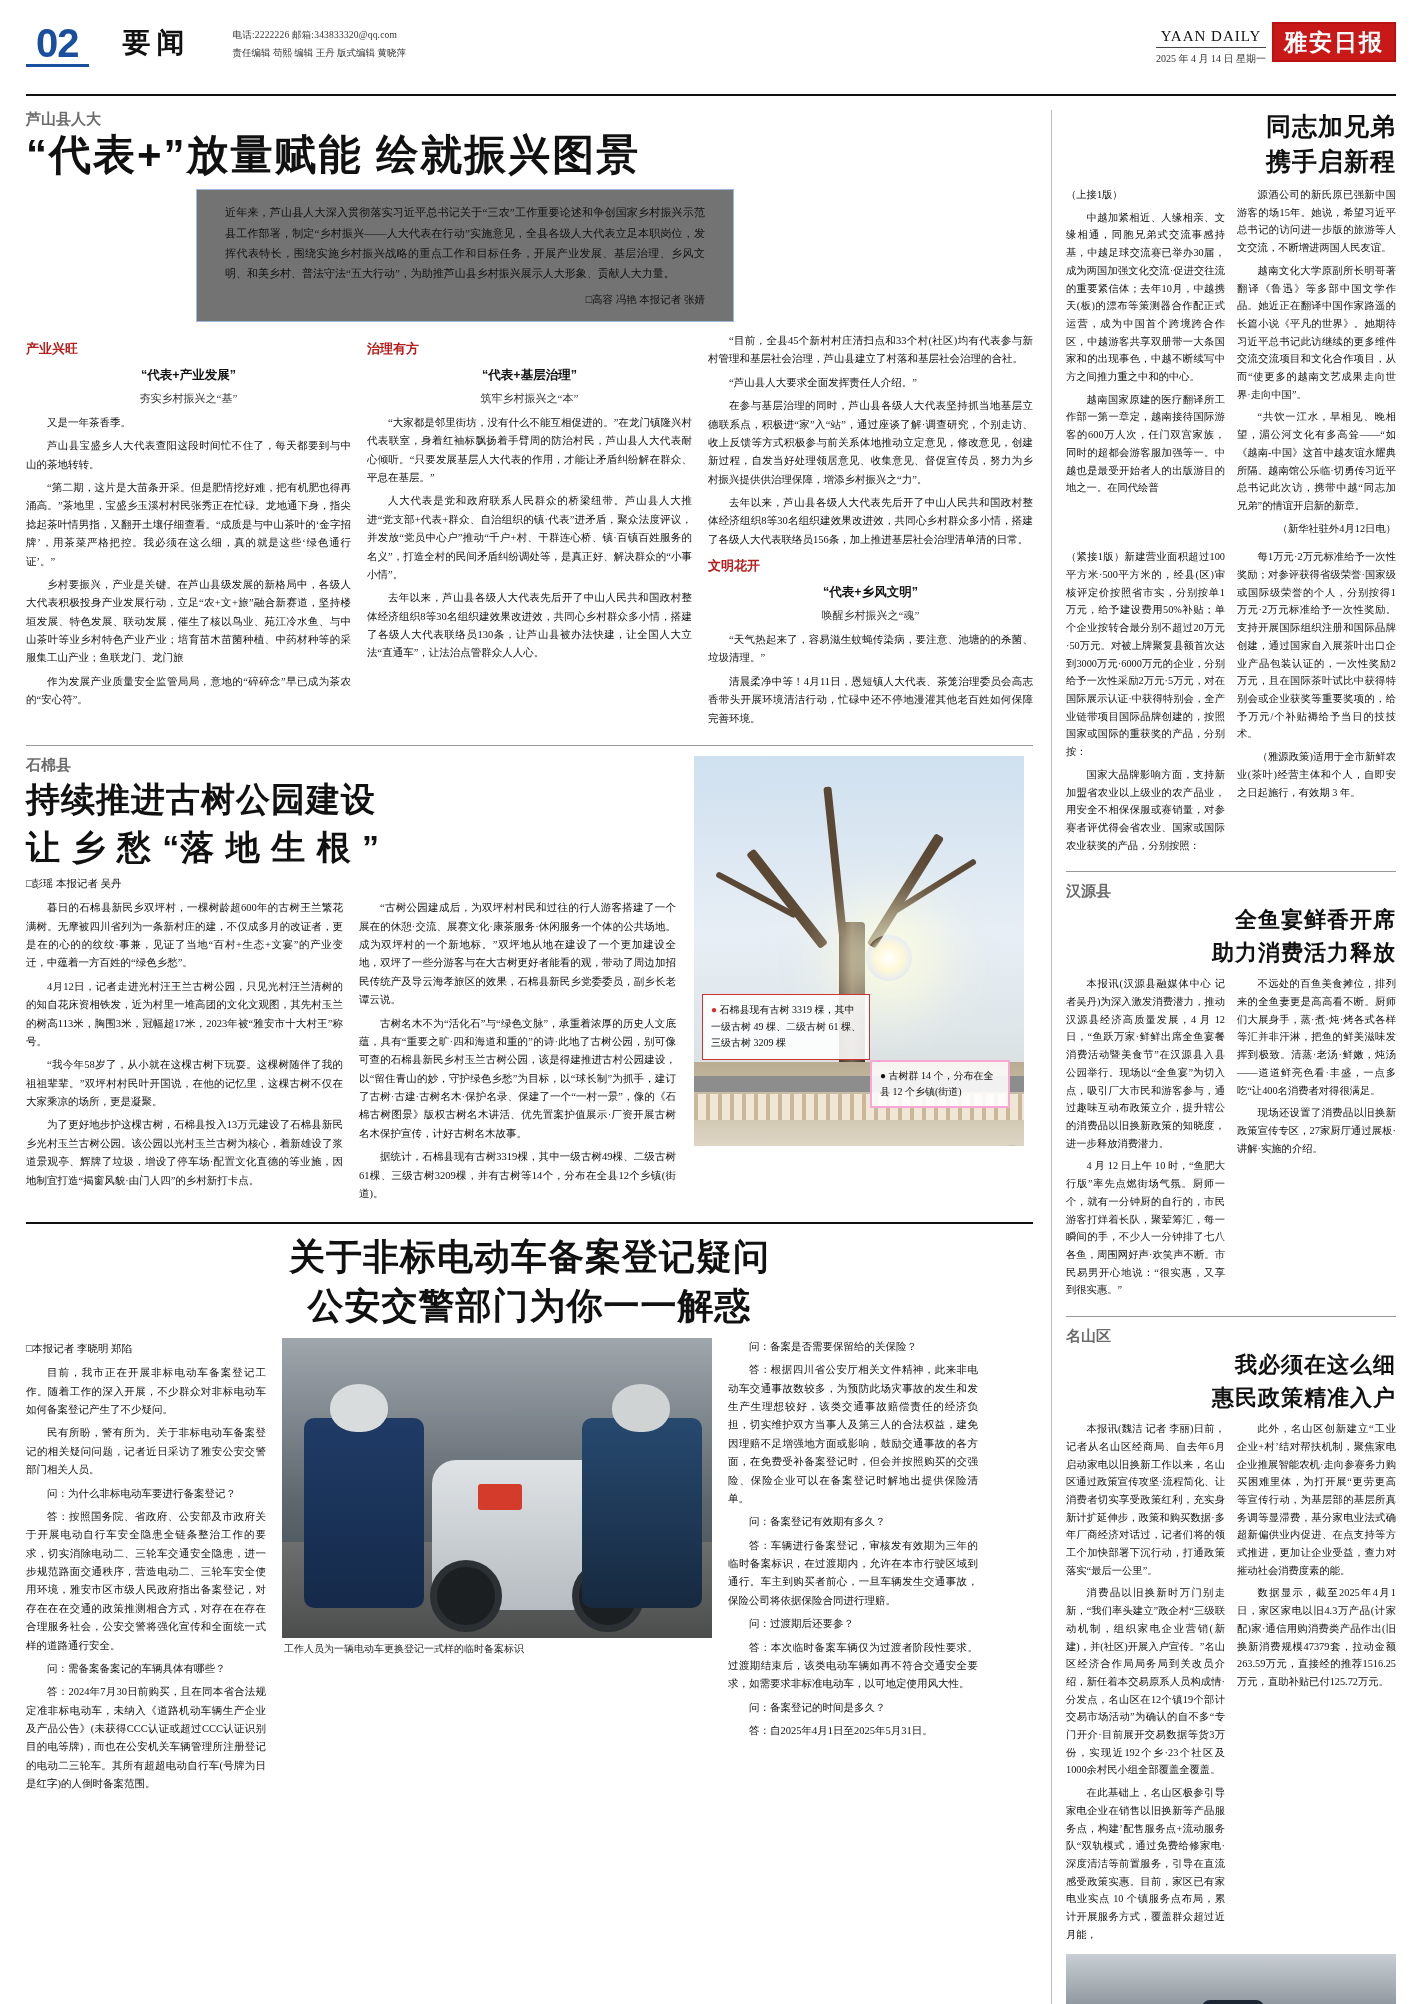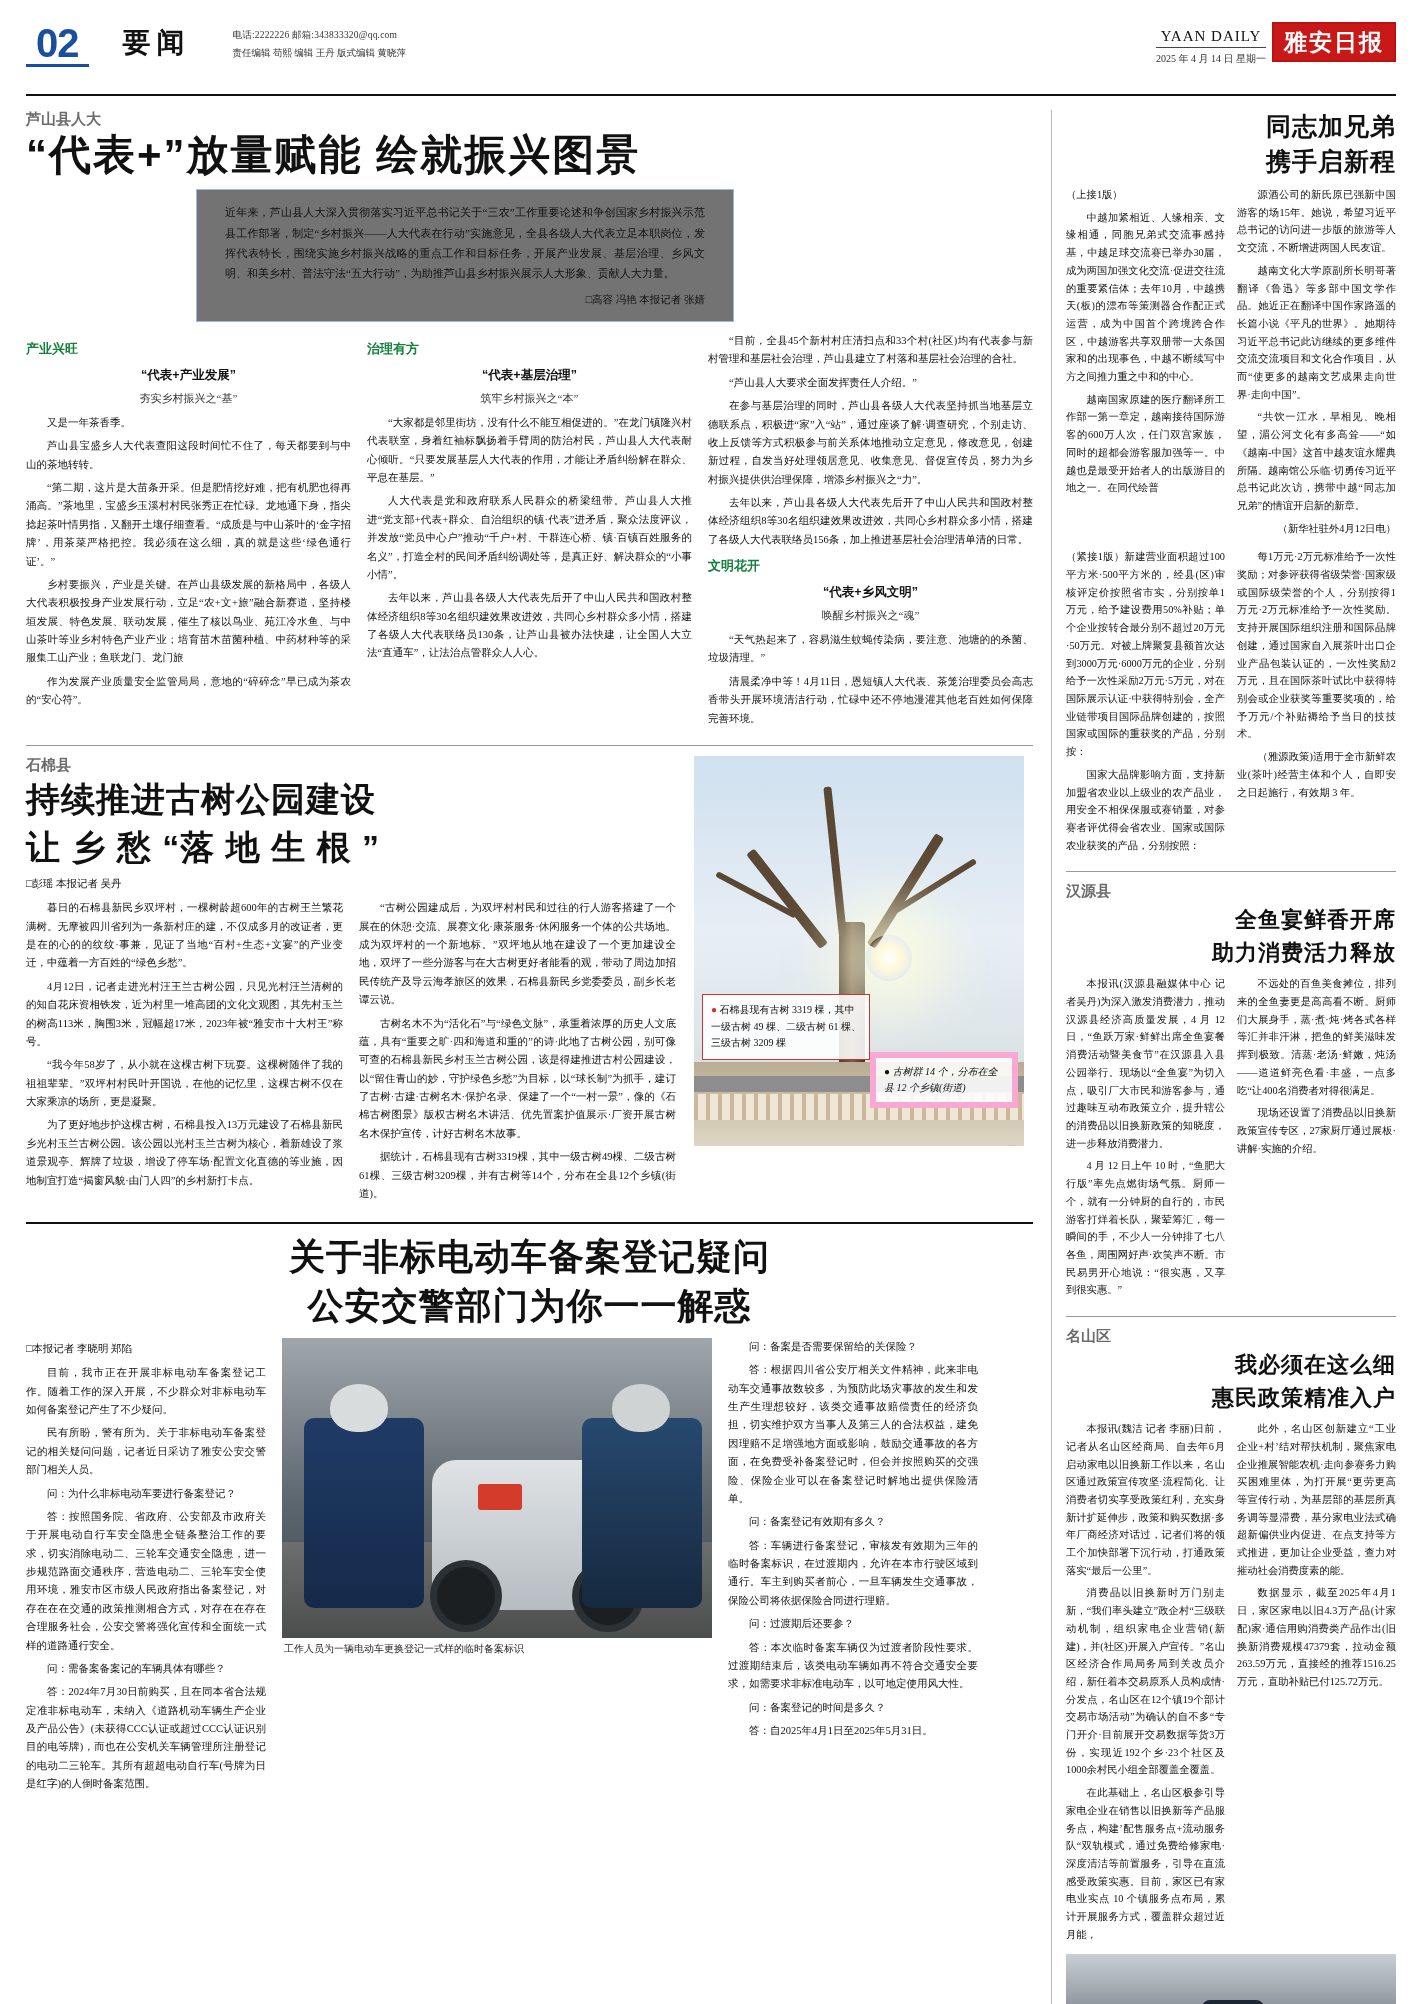--- a/index.html
+++ b/index.html
@@ -29,42 +29,42 @@
   h2.head2{font-family:"Liberation Sans",sans-serif;font-size:30px;font-weight:bold;letter-spacing:1px;margin:2px 0 8px;line-height:1.3;}
 
   
   .abstract{border:1px solid #9fb9d8;background:#737373;padding:12px 28px;margin:6px 0 10px 170px;width:480px;font-size:11px;line-height:1.85;text-align:justify;}
   .abstract .sig{text-align:right;margin-top:6px;font-size:10.5px;}
 
   .cols3{display:flex;gap:16px;margin-top:8px;}
   .cols3 > div{flex:1;}
   .col{font-size:10.5px;line-height:1.75;text-align:justify;}
   .col p{margin:0 0 5px;text-indent:2em;}
-  .subhead{font-family:"Liberation Sans",sans-serif;font-size:13px;font-weight:bold;color:#15803d;margin:6px 0 4px;}
+  .subhead{font-family:"Liberation Sans",sans-serif;font-size:13px;font-weight:bold;color:#b91c1c;margin:6px 0 4px;}
   .subhead2{font-family:"Liberation Sans",sans-serif;font-size:12.5px;font-weight:bold;text-align:center;margin:4px 0 2px;}
   .subhead3{font-size:11px;text-align:center;margin:0 0 6px;color:#333;}
   .byline{font-size:10.5px;margin:2px 0 6px;}
 
   
   .hdiv{border-top:1px solid #999;margin:12px 0 10px;}
   .hdiv-thick{border-top:2px solid #111;margin:14px 0 10px;}
 
   
   .photo-tree{position:relative;width:330px;height:390px;overflow:hidden;border:0;}
   .sky{position:absolute;inset:0;background:linear-gradient(#cfe0ef 0%,#e7eef5 45%,#dfe6ea 70%,#cfd6cf 100%);}
   .sun{position:absolute;left:52%;top:46%;width:46px;height:46px;border-radius:50%;background:radial-gradient(circle,#fff 0%,#fff8d8 40%,rgba(255,245,200,0) 72%);box-shadow:0 0 60px 30px rgba(255,255,220,.85);}
   .ground{position:absolute;left:0;right:0;bottom:0;height:84px;background:linear-gradient(#b9ac92,#ded6c4);}
   .road{position:absolute;left:0;right:0;bottom:54px;height:16px;background:#8d8d8d;}
   .fence{position:absolute;left:0;right:0;bottom:26px;height:26px;background:repeating-linear-gradient(90deg,#cbb89a 0 4px,#efe6d6 4px 12px);}
   .trunk{position:absolute;left:44%;bottom:74px;width:26px;height:150px;background:linear-gradient(90deg,#4b3a2a,#75604a,#3d2f22);border-radius:4px;}
   .branch{position:absolute;background:#5a4734;transform-origin:bottom center;border-radius:3px;}
   .photo-cap{position:absolute;right:6px;bottom:6px;writing-mode:vertical-rl;color:#fff;font-size:9.5px;text-shadow:0 0 3px #000;}
   .fact-box{position:absolute;left:8px;bottom:86px;width:150px;background:rgba(255,255,255,.88);border:1px solid #c33;padding:7px 8px;font-size:10px;line-height:1.65;color:#111;}
   .fact-box .dot{color:#c33;}
-  .fact-box2{position:absolute;left:176px;bottom:38px;width:120px;background:rgba(255,255,255,.88);border:6px solid #f9a8d4;padding:6px 8px;font-size:10px;line-height:1.6;font-style:italic;}
+  .fact-box2{position:absolute;left:176px;bottom:38px;width:120px;background:rgba(255,255,255,.88);border:2px solid #f9a8d4;padding:6px 8px;font-size:10px;line-height:1.6;}
 
   
   .photo-bike{position:relative;width:430px;height:300px;overflow:hidden;background:#2e3640;}
   .pb-bg{position:absolute;inset:0;background:linear-gradient(#9fa7ad,#5e666d 55%,#3c444b);}
   .pb-road{position:absolute;left:0;right:0;bottom:0;height:96px;background:linear-gradient(#6d6f6e,#4c4e4d);}
   .pb-person{position:absolute;border-radius:10px;}
   .pb-helmet{position:absolute;width:58px;height:48px;border-radius:50% 50% 46% 46%;background:#e7e9ea;}
   .pb-scooter{position:absolute;left:150px;bottom:28px;width:190px;height:150px;background:linear-gradient(#dfe3e6,#b6bcc1);border-radius:24px 40px 16px 16px;}
   .pb-wheel{position:absolute;border-radius:50%;background:#1c1f22;border:7px solid #2b3035;}
 

